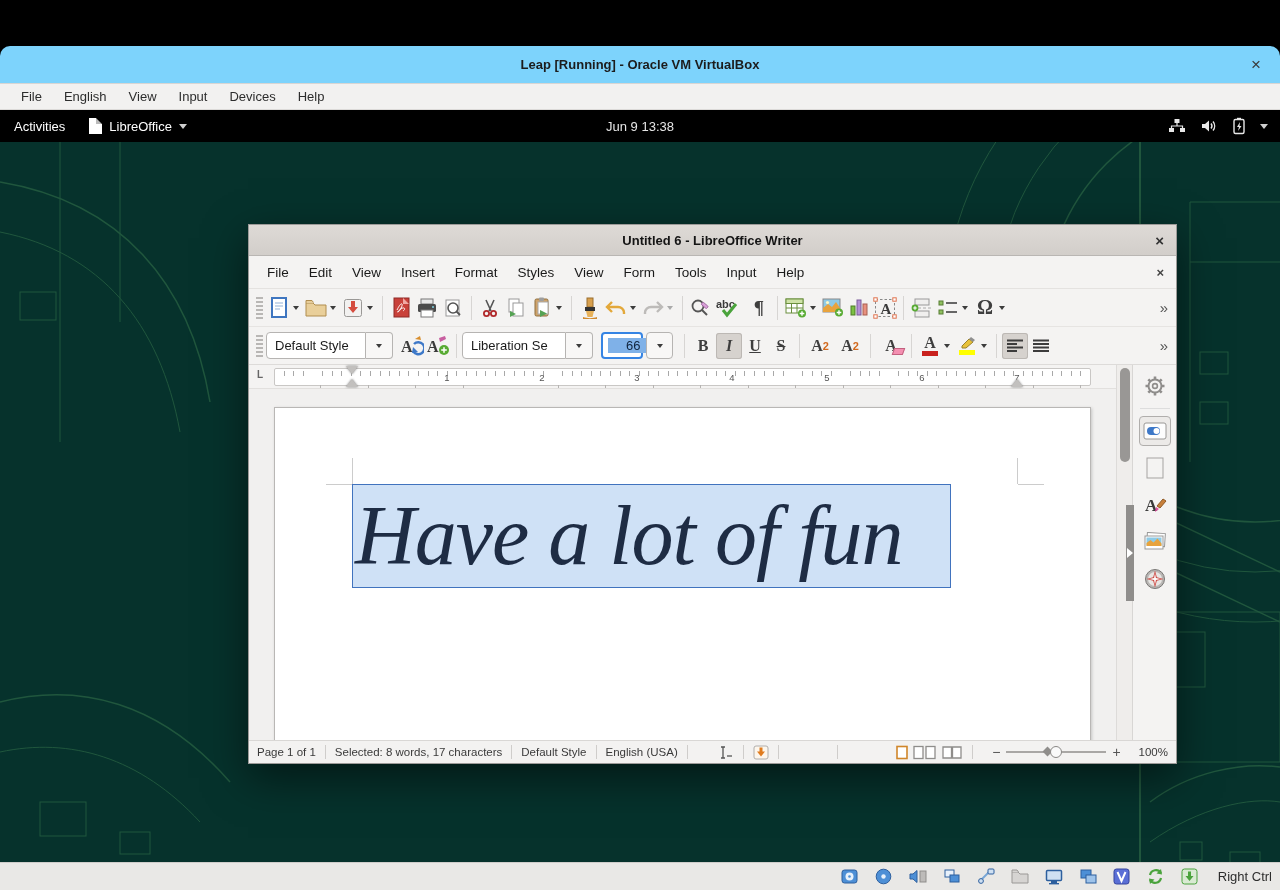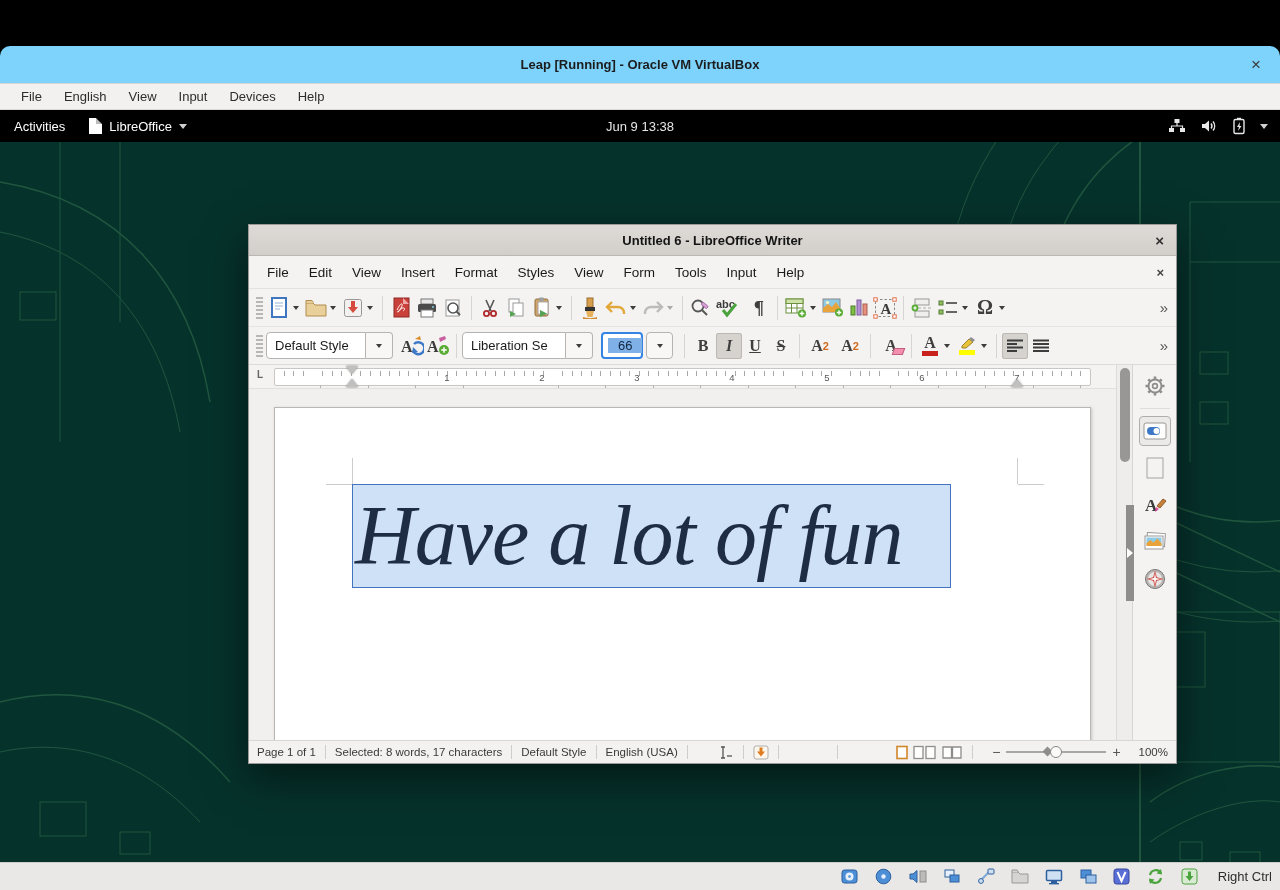--- a/index.html
+++ b/index.html
@@ -65,21 +65,21 @@
 
   .lo-fmtbar { height:38px; display:flex; align-items:center; padding:0 4px; background:#f4f3f2;
     border-bottom:1px solid #dddbd9; }
   .combo { display:flex; align-items:stretch; height:27px; }
   .combo .field { background:#fff; border:1px solid #b6b4b2; border-radius:4px 0 0 4px;
     display:flex; align-items:center; padding:0 8px; font-size:13px; color:#1a1a1a; }
   .combo .btn { width:27px; background:#f8f7f6; border:1px solid #b6b4b2; border-left:none;
     border-radius:0 4px 4px 0; display:flex; align-items:center; justify-content:center; }
   .combo .btn .dd { margin:0; }
   .size-combo .field { border:2px solid #3584e4; border-radius:4px; width:42px; padding:0 5px; }
-  .size-combo .field span { background:#7fb1e8; color:#10243d; padding:0 10px; }
+  .size-combo .field span { background:#7fb1e8; color:#10243d; padding:0 18px; }
   .size-combo .btn { border-radius:4px; border:1px solid #b6b4b2; margin-left:3px; }
   .glyph-btn { font-family:"Liberation Serif", serif; font-weight:bold; font-size:16px; color:#3e3e3e; }
   .toggled { background:#d6d2ce; box-shadow:inset 0 0 0 1px #bcb8b4; }
 
   
   .ruler-row { height:24px; background:#f4f3f2; position:relative; border-bottom:1px solid #e2e0de; }
   .tab-type { position:absolute; left:8px; top:4px; font-size:10px; color:#666; font-weight:bold; }
   .ruler-strip { position:absolute; left:25px; width:817px; top:3px; height:18px; background:#fff;
     border:1px solid #c9c7c5; border-radius:2px; }
   .ruler-ticks { position:absolute; left:0; right:0; top:2px; height:5px;

